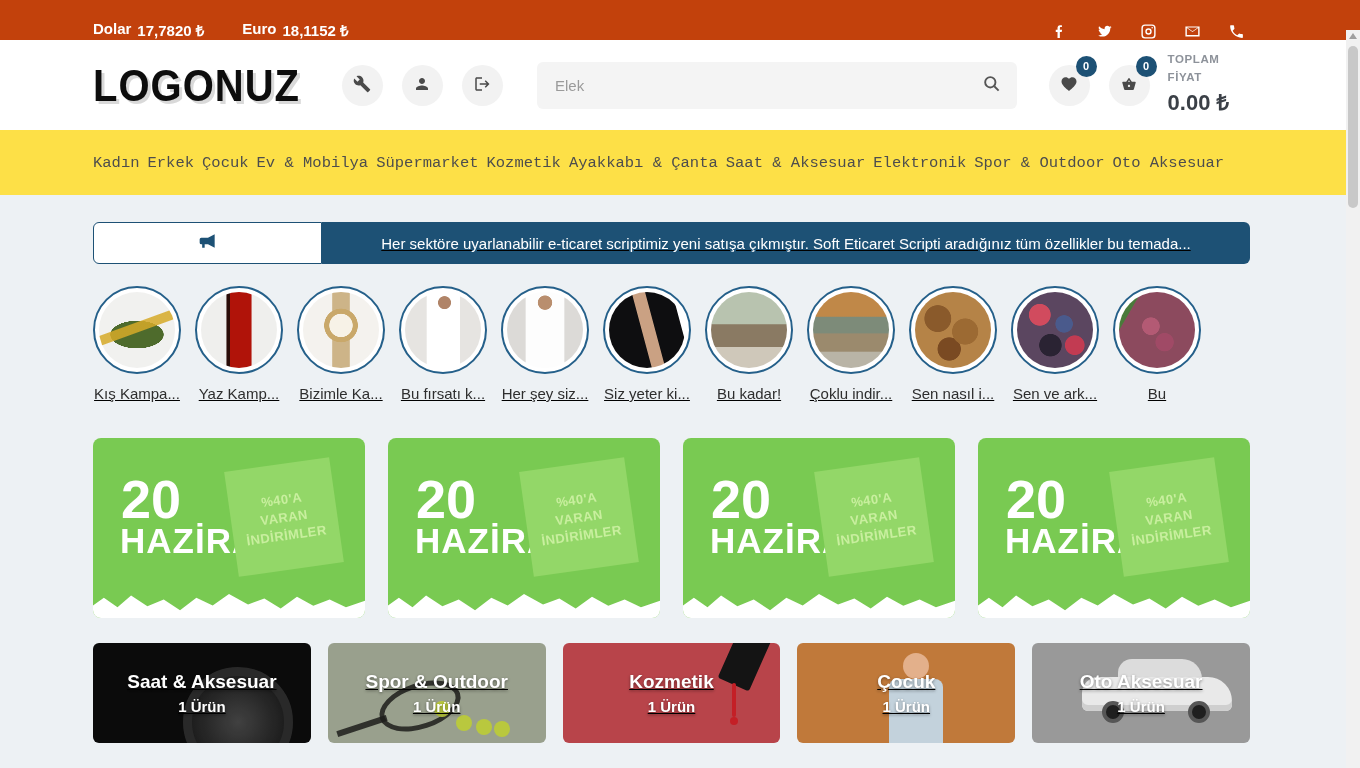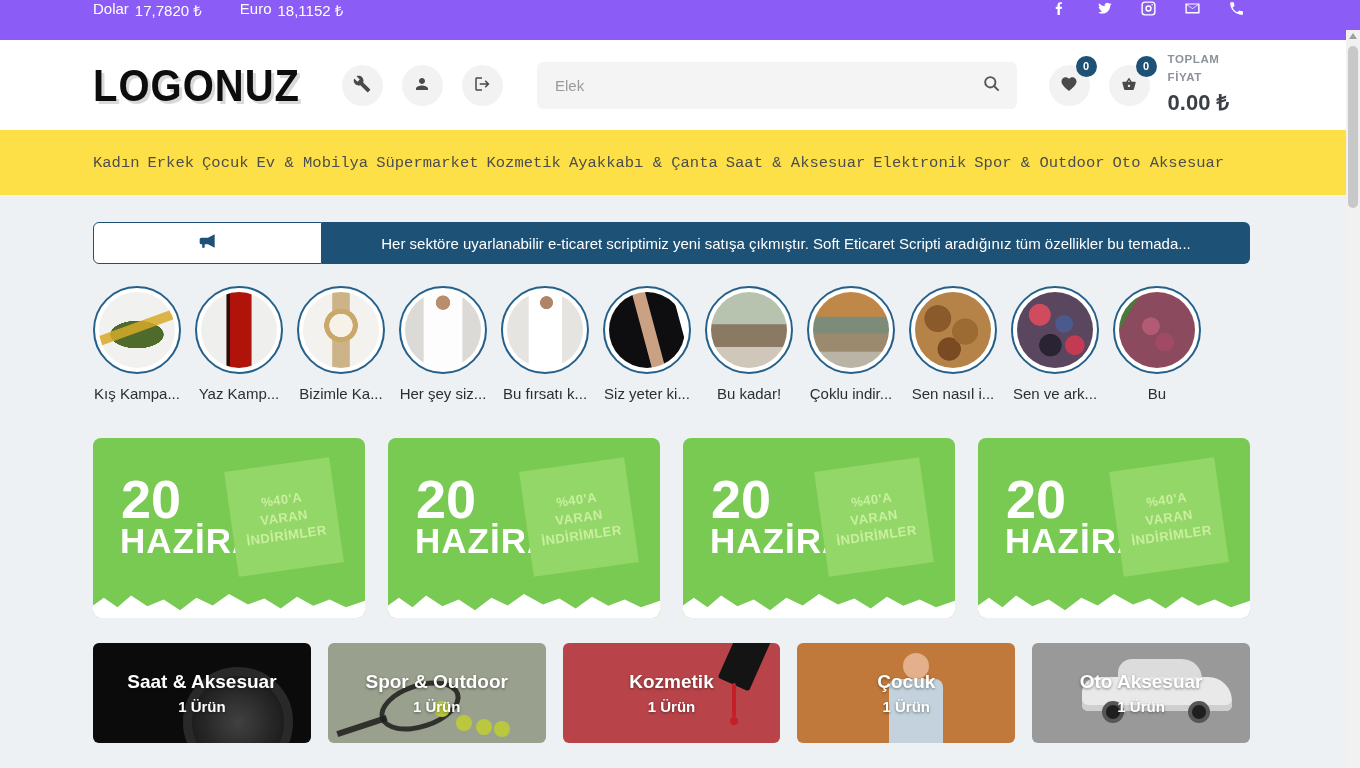--- a/index.html
+++ b/index.html
@@ -5,23 +5,23 @@
   * { box-sizing: border-box; margin: 0; padding: 0; }
   html,body { width:1360px; height:768px; }
   body {
     font-family:"Liberation Sans", sans-serif;
     background:#ffffff;
     overflow:hidden;
     position:relative;
   }
   
   .topbar{
-    height:40px; background:#8b5cf6; color:#fff;
-    display:flex; align-items:flex-start;
-    padding:0 115px 0 93px; font-size:15px; font-weight:400;
+    height:40px; background:#c2410c; color:#fff;
+    display:flex; align-items:flex-end;
+    padding:0 115px 0 93px; font-size:15px; font-weight:700;
   }
   .currencies{ display:flex; gap:38px; }
   .currency{ display:flex; gap:6px; }
   .social{ margin-left:auto; display:flex; gap:27px; align-items:center; }
   .social svg{ width:17px; height:17px; fill:#fff; display:block; cursor:pointer; }
   
   .header{
     height:90px; background:#fff; display:flex; align-items:center;
     padding:0 110px 0 93px;
   }
@@ -64,21 +64,21 @@
     padding:0 93px; gap:8px;font-family:Liberation Mono, monospace;
   }
   .nav a{
     font-size:15.5px; color:#4d4d4d; text-decoration:none; font-weight:500;
     white-space:nowrap; cursor:pointer;
   }
   
   .main{
     background:#edf1f4; height:573px; padding:27px 0 0 93px;
   }
-  .content{ width:1157px; }
+  .content{ width:1157px;text-decoration:underline; }
   
   .announce{ display:flex; height:42px; margin-bottom:22px; cursor:pointer; }
   .announce-iconbox{
     width:229px; background:#fff; border-radius:6px 0 0 6px;
     display:flex; align-items:center; justify-content:center;
     border:1px solid #1d5175;
   }
   .announce-iconbox svg{ width:20px; height:20px; fill:#1d5175; }
   .announce-bar{
     flex:1; background:#1d5175; color:#fff; border-radius:0 6px 6px 0;
@@ -382,29 +382,29 @@
         <div class="camp-label">Yaz Kamp...</div>
       </div>
       <div class="camp">
         <div class="ring">
             <div class="photo p-goldwatch"></div>
           </div>
         <div class="camp-label">Bizimle Ka...</div>
       </div>
       <div class="camp">
         <div class="ring">
+            <div class="photo p-woman"></div>
+          </div>
+        <div class="camp-label">Bu fırsatı k...</div>
+      </div>
+      <div class="camp">
+        <div class="ring">
             <div class="photo p-man"></div>
           </div>
         <div class="camp-label">Her şey siz...</div>
-      </div>
-      <div class="camp">
-        <div class="ring">
-            <div class="photo p-woman"></div>
-          </div>
-        <div class="camp-label">Bu fırsatı k...</div>
       </div>
       <div class="camp">
         <div class="ring">
             <div class="photo p-leggings"></div>
           </div>
         <div class="camp-label">Siz yeter ki...</div>
       </div>
       <div class="camp">
         <div class="ring">
             <div class="photo p-patio"></div>

